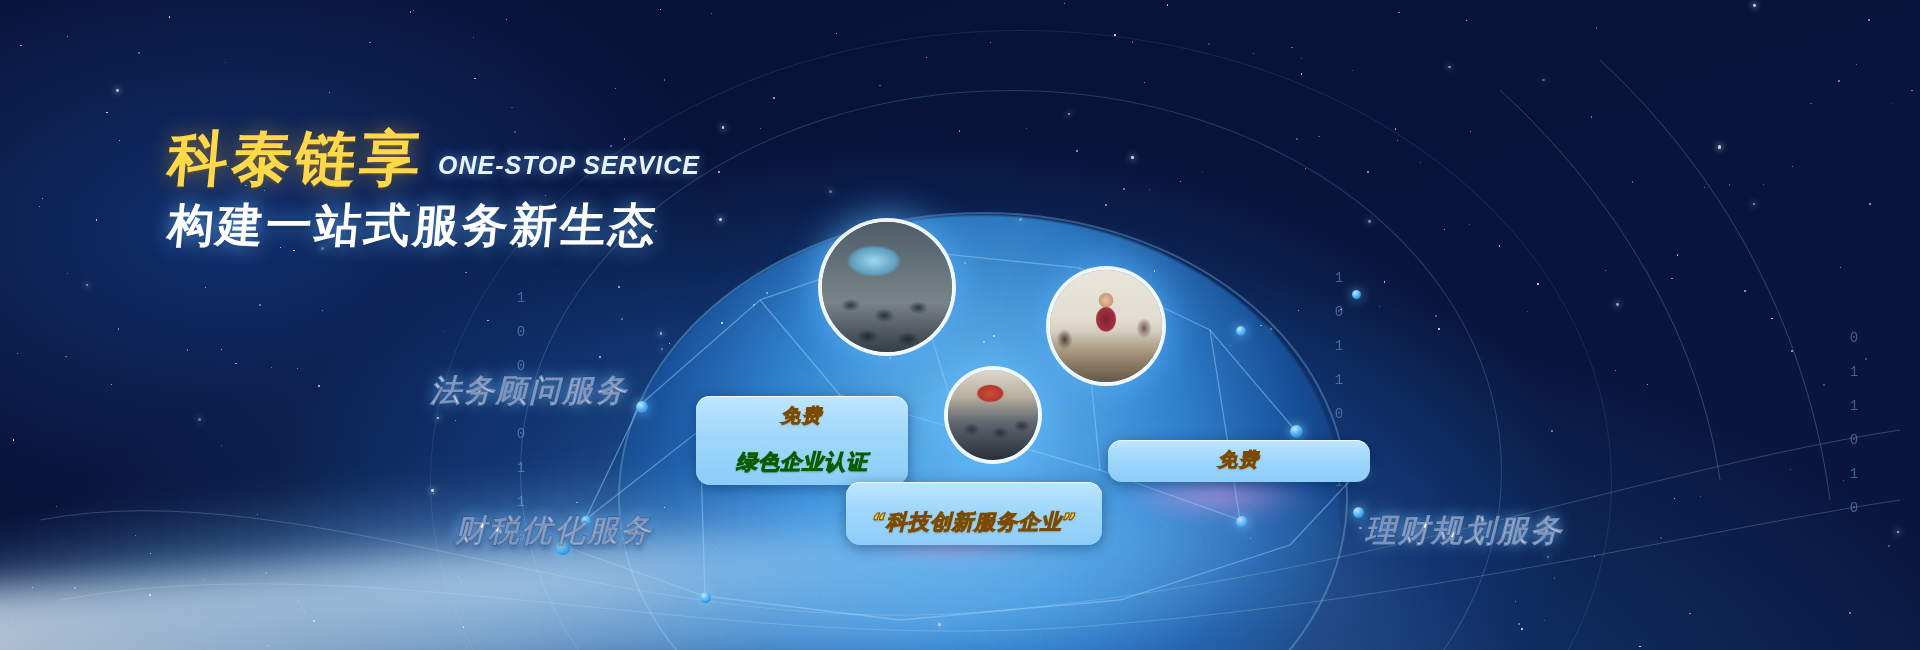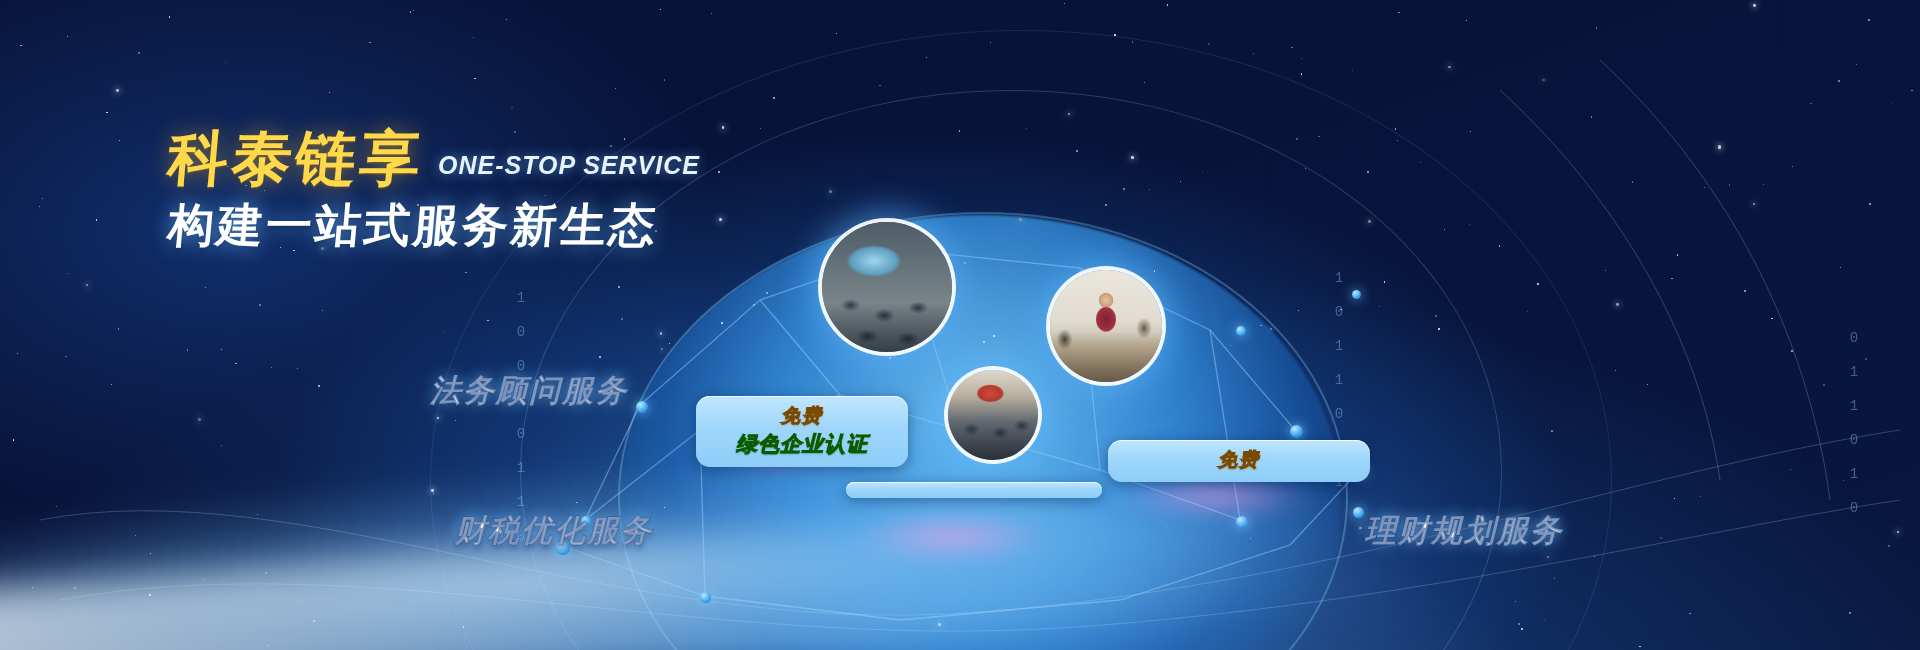--- a/index.html
+++ b/index.html
@@ -60,21 +60,21 @@
       -webkit-text-stroke:1px rgba(20,60,130,.55);
       text-shadow:0 0 14px rgba(110,190,255,.9),0 3px 6px rgba(0,20,60,.65);}
   
   .pill{position:absolute;border-radius:14px;text-align:center;white-space:nowrap;
       background:linear-gradient(180deg,#bfe6ff 0%,#9fd7fb 45%,#8ccdf8 100%);
       box-shadow:0 3px 14px rgba(0,30,80,.45), inset 0 1px 0 rgba(255,255,255,.8);
       padding:7px 22px 9px;}
   .pill .l1{font-size:19px;font-weight:bold;color:#ffd21f;letter-spacing:2px;
       font-family:"DejaVu Sans","Liberation Sans",sans-serif;font-style:italic;
       -webkit-text-stroke:1px #7a4a00;text-shadow:0 1px 2px rgba(120,70,0,.5);}
-  .pill .l2{font-size:21px;font-weight:bold;letter-spacing:1px;margin-top:1px;
+  .pill .l2{font-size:21px;font-weight:bold;letter-spacing:1px;margin-top:19px;
       font-family:"DejaVu Sans","Liberation Sans",sans-serif;font-style:italic;}
   .l2-green{color:#2fd400;-webkit-text-stroke:1px #0a5a00;text-shadow:0 1px 2px rgba(0,60,0,.45);}
   .l2-yellow{color:#ffd21f;-webkit-text-stroke:1px #7a4a00;text-shadow:0 1px 2px rgba(120,70,0,.5);}
   .l2-red{color:#ff4f2e;-webkit-text-stroke:1px #7a1000;text-shadow:0 1px 2px rgba(90,10,0,.45);}
   .pill-glow{position:absolute;border-radius:50%;filter:blur(12px);
       background:radial-gradient(ellipse at center, rgba(255,160,230,.85), rgba(255,120,200,0) 70%);}
   .node{position:absolute;border-radius:50%;background:radial-gradient(circle at 35% 30%,#bfe9ff,#3aa4ee 60%,#1c6fc4);
       box-shadow:0 0 12px rgba(120,205,255,.85);}
 </style>
 </head>
@@ -396,20 +396,21 @@
   <div class="svc" style="left:455px;top:510px;">财税优化服务</div>
 
   <div class="pill-glow" style="left:700px;top:432px;width:160px;height:34px;"></div>
   <div class="pill" style="left:696px;top:396px;width:168px;">
     <div class="l1">免费</div>
     <div class="l2 l2-green">绿色企业认证</div>
   </div>
 
   <div class="pill-glow" style="left:852px;top:520px;width:200px;height:34px;"></div>
   <div class="pill" style="left:846px;top:482px;width:212px;">
+    <div class="l2 l2-yellow">“科技创新服务企业”</div>
   </div>
 
   <div class="pill-glow" style="left:1114px;top:478px;width:206px;height:34px;"></div>
   <div class="pill" style="left:1108px;top:440px;width:218px;">
     <div class="l1">免费</div>
   </div>
 
 </div>
 
 </body></html>

